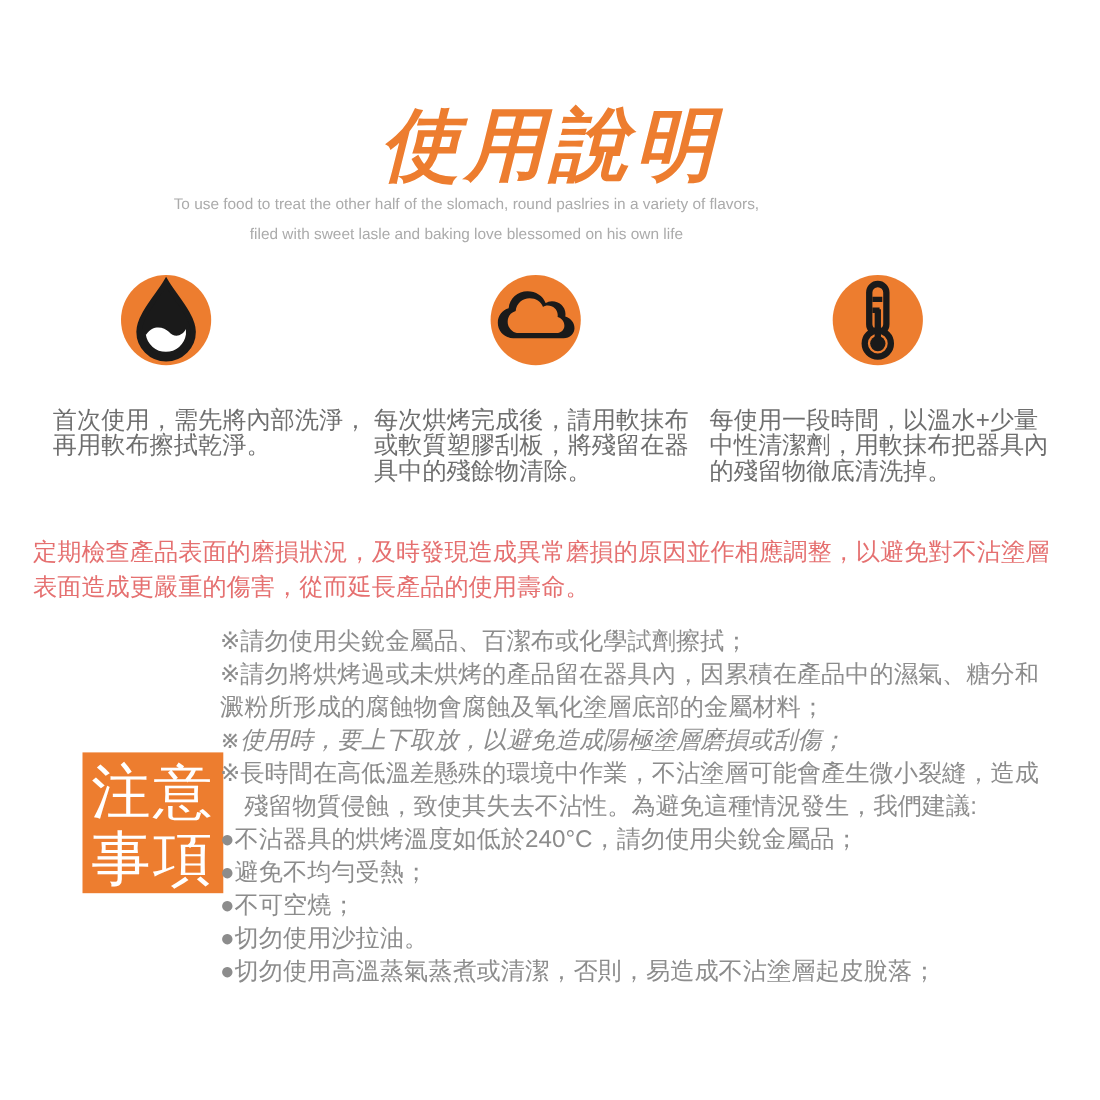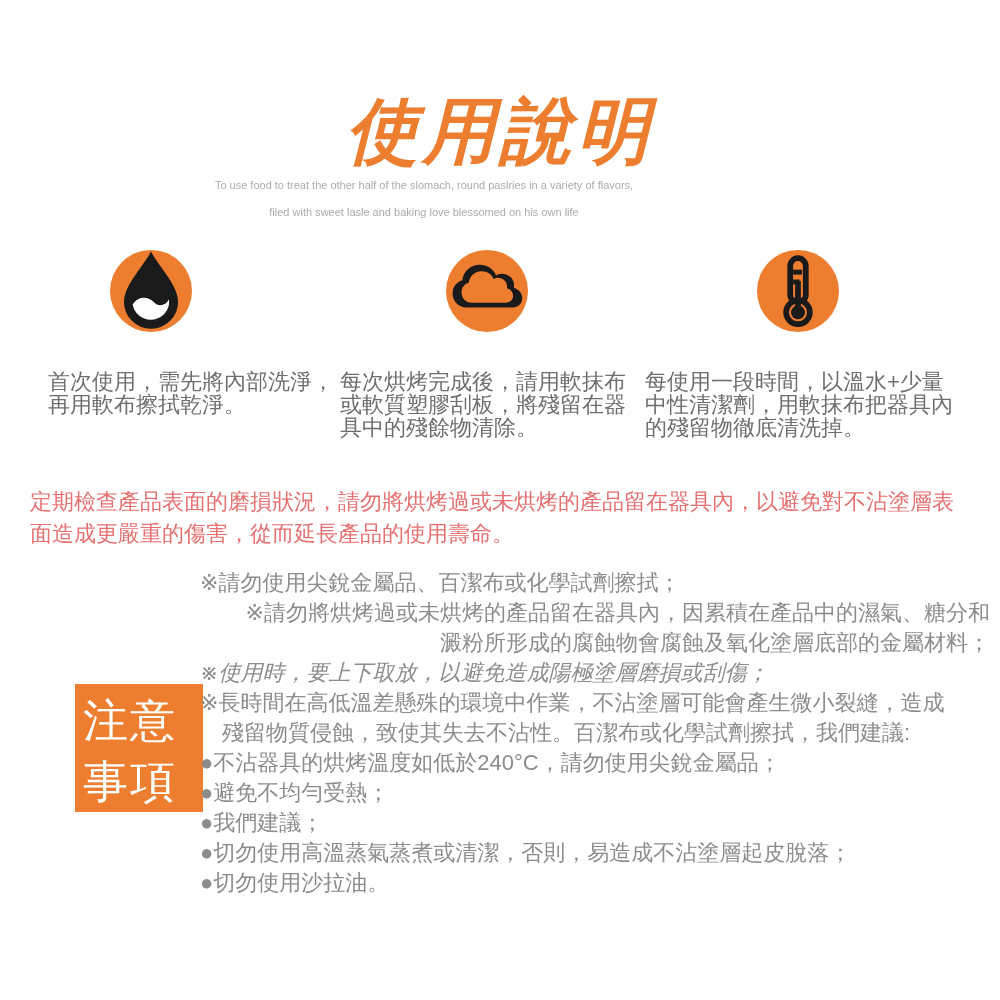--- a/index.html
+++ b/index.html
@@ -7,41 +7,41 @@
     width:1000px;height:1000px;position:relative;background:#ffffff;
     font-family:"Liberation Sans","DejaVu Sans",sans-serif;
     overflow:hidden;
   }
   .title{
     position:absolute;left:0;top:84px;width:1000px;text-align:center;
     font-size:72px;font-weight:700;letter-spacing:5px;color:var(--orange);font-style:italic;
   }
   .subtitle{
     position:absolute;left:0;top:172px;width:848px;text-align:center;
-    font-size:11px;line-height:27px;color:var(--subtitle_gray);
+    font-size:14px;line-height:27px;color:var(--subtitle_gray);
   }
   .icon-circle{
     position:absolute;top:250px;width:82px;height:82px;border-radius:50%;
     background:var(--orange);
   }
   .icon-circle svg{position:absolute;left:0;top:0;width:82px;height:82px;}
   .col{
     position:absolute;top:370px;font-size:22px;line-height:23px;
     color:var(--body_gray);letter-spacing:0px;
   }
   .warning{
     position:absolute;left:30px;top:486px;width:940px;
     font-size:22px;line-height:32px;color:var(--warning_red);
   }
   .notice-box{
     position:absolute;left:75px;top:684px;width:128px;height:128px;
   }
   .notice-chars{
     position:absolute;left:8px;top:6px;white-space:nowrap;
-    font-size:45px;line-height:61px;letter-spacing:2px;font-weight:400;
+    font-size:54px;line-height:61px;letter-spacing:2px;font-weight:400;
   }
   .notice-overflow{color:var(--orange);}
   .notice-clip{
     position:absolute;left:0;top:0;width:128px;height:128px;
     background:var(--orange);overflow:hidden;
   }
   .notice-clip .notice-chars{color:#ffffff;}
   .notes{
     position:absolute;left:200px;top:568px;width:790px;
     font-size:22px;line-height:30px;color:var(--list_gray);
@@ -83,40 +83,40 @@
     <circle cx="50" cy="76" r="8.5" fill="#1A1A1A"></circle>
     <line x1="44" y1="27" x2="55" y2="27" stroke="#1A1A1A" stroke-width="6"></line>
     <line x1="44" y1="39" x2="52" y2="39" stroke="#1A1A1A" stroke-width="6"></line>
   </svg>
 </div>
 
 <div class="col" style="left:48px;width:290px;">首次使用，需先將內部洗淨，再用軟布擦拭乾淨。</div>
 <div class="col" style="left:340px;width:290px;">每次烘烤完成後，請用軟抹布或軟質塑膠刮板，將殘留在器具中的殘餘物清除。</div>
 <div class="col" style="left:645px;width:312px;">每使用一段時間，以溫水+少量中性清潔劑，用軟抹布把器具內的殘留物徹底清洗掉。</div>
 
-<div class="warning">定期檢查產品表面的磨損狀況，請勿將烘烤過或未烘烤的產品留在器具內，以避免對不沾塗層表面造成更嚴重的傷害，從而延長產品的使用壽命。</div>
+<div class="warning">定期檢查產品表面的磨損狀況，及時發現造成異常磨損的原因並作相應調整，以避免對不沾塗層表面造成更嚴重的傷害，從而延長產品的使用壽命。</div>
 
 <div class="notice-box">
   <div class="notice-chars notice-overflow">
     <div>注意</div>
     <div>事項</div>
   </div>
   <div class="notice-clip">
     <div class="notice-chars">
       <div>注意</div>
       <div>事項</div>
     </div>
   </div>
 </div>
 
 <div class="notes">
     <div class="note-line" style="padding-left: 0px;">※請勿使用尖銳金屬品、百潔布或化學試劑擦拭；</div>
-    <div class="note-line" style="padding-left: 0px; text-align: right;">※請勿將烘烤過或未烘烤的產品留在器具內，因累積在產品中的濕氣、糖分和</div>
-    <div class="note-line" style="padding-left: 0px; text-align: right;">澱粉所形成的腐蝕物會腐蝕及氧化塗層底部的金屬材料；</div>
+    <div class="note-line" style="padding-left: 0px;">※請勿將烘烤過或未烘烤的產品留在器具內，因累積在產品中的濕氣、糖分和</div>
+    <div class="note-line" style="padding-left: 0px;">澱粉所形成的腐蝕物會腐蝕及氧化塗層底部的金屬材料；</div>
     <div class="note-line" style="padding-left: 0px; font-style: italic;">※使用時，要上下取放，以避免造成陽極塗層磨損或刮傷；</div>
     <div class="note-line" style="padding-left: 0px;">※長時間在高低溫差懸殊的環境中作業，不沾塗層可能會產生微小裂縫，造成</div>
-    <div class="note-line" style="padding-left: 22px;">殘留物質侵蝕，致使其失去不沾性。百潔布或化學試劑擦拭，我們建議:</div>
+    <div class="note-line" style="padding-left: 22px;">殘留物質侵蝕，致使其失去不沾性。為避免這種情況發生，我們建議:</div>
     <div class="note-line" style="padding-left: 0px;">●不沾器具的烘烤溫度如低於240°C，請勿使用尖銳金屬品；</div>
     <div class="note-line" style="padding-left: 0px;">●避免不均勻受熱；</div>
-    <div class="note-line" style="padding-left: 0px;">●我們建議；</div>
+    <div class="note-line" style="padding-left: 0px;">●不可空燒；</div>
+    <div class="note-line" style="padding-left: 0px;">●切勿使用沙拉油。</div>
     <div class="note-line" style="padding-left: 0px;">●切勿使用高溫蒸氣蒸煮或清潔，否則，易造成不沾塗層起皮脫落；</div>
-    <div class="note-line" style="padding-left: 0px;">●切勿使用沙拉油。</div>
   </div>
 
 </body></html>

